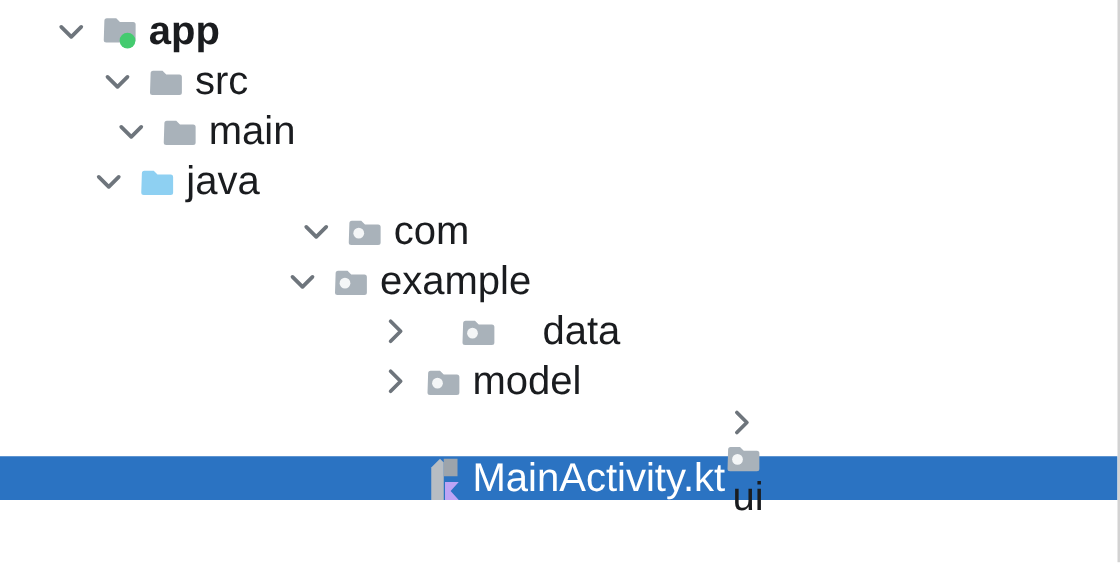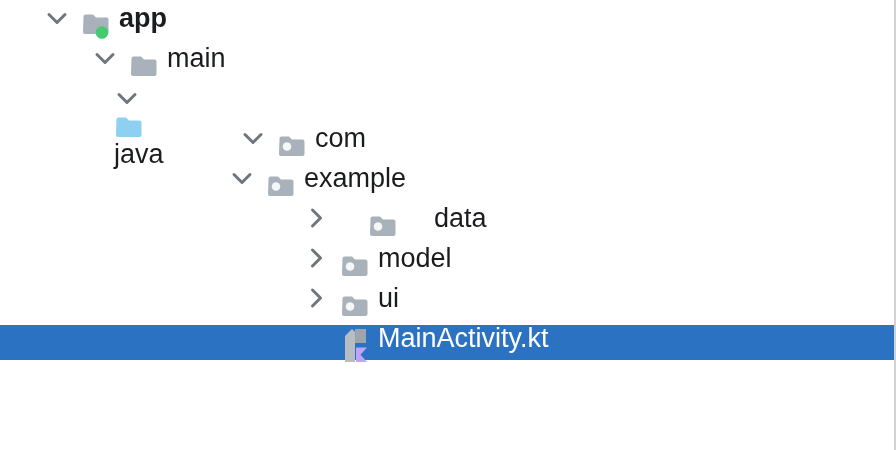--- a/index.html
+++ b/index.html
@@ -15,22 +15,23 @@
     box-sizing: border-box;
     background: var(--bg, #ffffff);
     border-right: 2px solid var(--panel-border, #d2d2d2);
     overflow: hidden;
   }
   .tree {
     padding-top: 5px;
   }
   .row {
     display: flex;
+    align-items: center;
     height: 40px;
-    font-size: 27px;
+    font-size: 32px;
     color: var(--text, #1a1c1f);
     white-space: nowrap;
     cursor: default;
   }
   .row.selected {
     height: 35px;
     background: var(--selection, #2b73c2);
     color: var(--selected-text, #ffffff);
   }
   .row.bold .label {
@@ -74,36 +75,49 @@
           <svg width="30" height="30" viewBox="0 0 30 30">
             <g transform="translate(1,1)">
               <path d="M1.5 5.5 a2 2 0 0 1 2 -2 h7.5 l3 3 h10.5 a2 2 0 0 1 2 2 v12.5 a2 2 0 0 1 -2 2 h-21.5 a2 2 0 0 1 -2 -2 Z" fill="#a9b2ba"></path>
             </g>
             <circle cx="21" cy="22.5" r="6.3" fill="#44cb6f"></circle>
           </svg>
         </span>
     <span class="label">app</span>
   </div>
 
+  <div class="row" style="padding-left: 81px;">
+    <span class="chevron">
+          <svg width="26" height="26" viewBox="0 0 26 26">
+            <polyline points="5,9.5 13,17.5 21,9.5" fill="none" stroke="#6e757c" stroke-width="3" stroke-linecap="round" stroke-linejoin="round"></polyline>
+          </svg>
+        </span>
+    <span class="icon">
+          <svg width="28" height="24" viewBox="0 0 28 24">
+            <path d="M1.5 5.5 a2 2 0 0 1 2 -2 h7.5 l3 3 h10.5 a2 2 0 0 1 2 2 v12.5 a2 2 0 0 1 -2 2 h-21.5 a2 2 0 0 1 -2 -2 Z" fill="#a9b2ba"></path>
+          </svg>
+        </span>
+    <span class="label">src</span>
+  </div>
 
   <div class="row" style="padding-left: 92px;">
     <span class="chevron">
           <svg width="26" height="26" viewBox="0 0 26 26">
             <polyline points="5,9.5 13,17.5 21,9.5" fill="none" stroke="#6e757c" stroke-width="3" stroke-linecap="round" stroke-linejoin="round"></polyline>
           </svg>
         </span>
     <span class="icon">
           <svg width="28" height="24" viewBox="0 0 28 24">
             <path d="M1.5 5.5 a2 2 0 0 1 2 -2 h7.5 l3 3 h10.5 a2 2 0 0 1 2 2 v12.5 a2 2 0 0 1 -2 2 h-21.5 a2 2 0 0 1 -2 -2 Z" fill="#a9b2ba"></path>
           </svg>
         </span>
     <span class="label">main</span>
   </div>
 
-  <div class="row" style="padding-left: 114px; flex-direction: column;">
+  <div class="row" style="padding-left: 74px;">
     <span class="chevron">
           <svg width="26" height="26" viewBox="0 0 26 26">
             <polyline points="5,9.5 13,17.5 21,9.5" fill="none" stroke="#6e757c" stroke-width="3" stroke-linecap="round" stroke-linejoin="round"></polyline>
           </svg>
         </span>
     <span class="icon">
           <svg width="28" height="24" viewBox="0 0 28 24">
             <path d="M1.5 5.5 a2 2 0 0 1 2 -2 h7.5 l3 3 h10.5 a2 2 0 0 1 2 2 v12.5 a2 2 0 0 1 -2 2 h-21.5 a2 2 0 0 1 -2 -2 Z" fill="#8ed0f2"></path>
           </svg>
         </span>
@@ -164,21 +178,21 @@
         </span>
     <span class="icon">
           <svg width="28" height="24" viewBox="0 0 28 24">
             <path d="M1.5 5.5 a2 2 0 0 1 2 -2 h7.5 l3 3 h10.5 a2 2 0 0 1 2 2 v12.5 a2 2 0 0 1 -2 2 h-21.5 a2 2 0 0 1 -2 -2 Z" fill="#a9b2ba"></path>
             <circle cx="9" cy="13.5" r="4.3" fill="#f4f6f7"></circle>
           </svg>
         </span>
     <span class="label">model</span>
   </div>
 
-  <div class="row" style="padding-left: 303px;">
+  <div class="row" style="padding-left: 303px; flex-direction: column;">
     <span class="chevron">
           <svg width="26" height="26" viewBox="0 0 26 26">
             <polyline points="9.5,5 17.5,13 9.5,21" fill="none" stroke="#6e757c" stroke-width="3" stroke-linecap="round" stroke-linejoin="round"></polyline>
           </svg>
         </span>
     <span class="icon">
           <svg width="28" height="24" viewBox="0 0 28 24">
             <path d="M1.5 5.5 a2 2 0 0 1 2 -2 h7.5 l3 3 h10.5 a2 2 0 0 1 2 2 v12.5 a2 2 0 0 1 -2 2 h-21.5 a2 2 0 0 1 -2 -2 Z" fill="#a9b2ba"></path>
             <circle cx="9" cy="13.5" r="4.3" fill="#f4f6f7"></circle>
           </svg>

